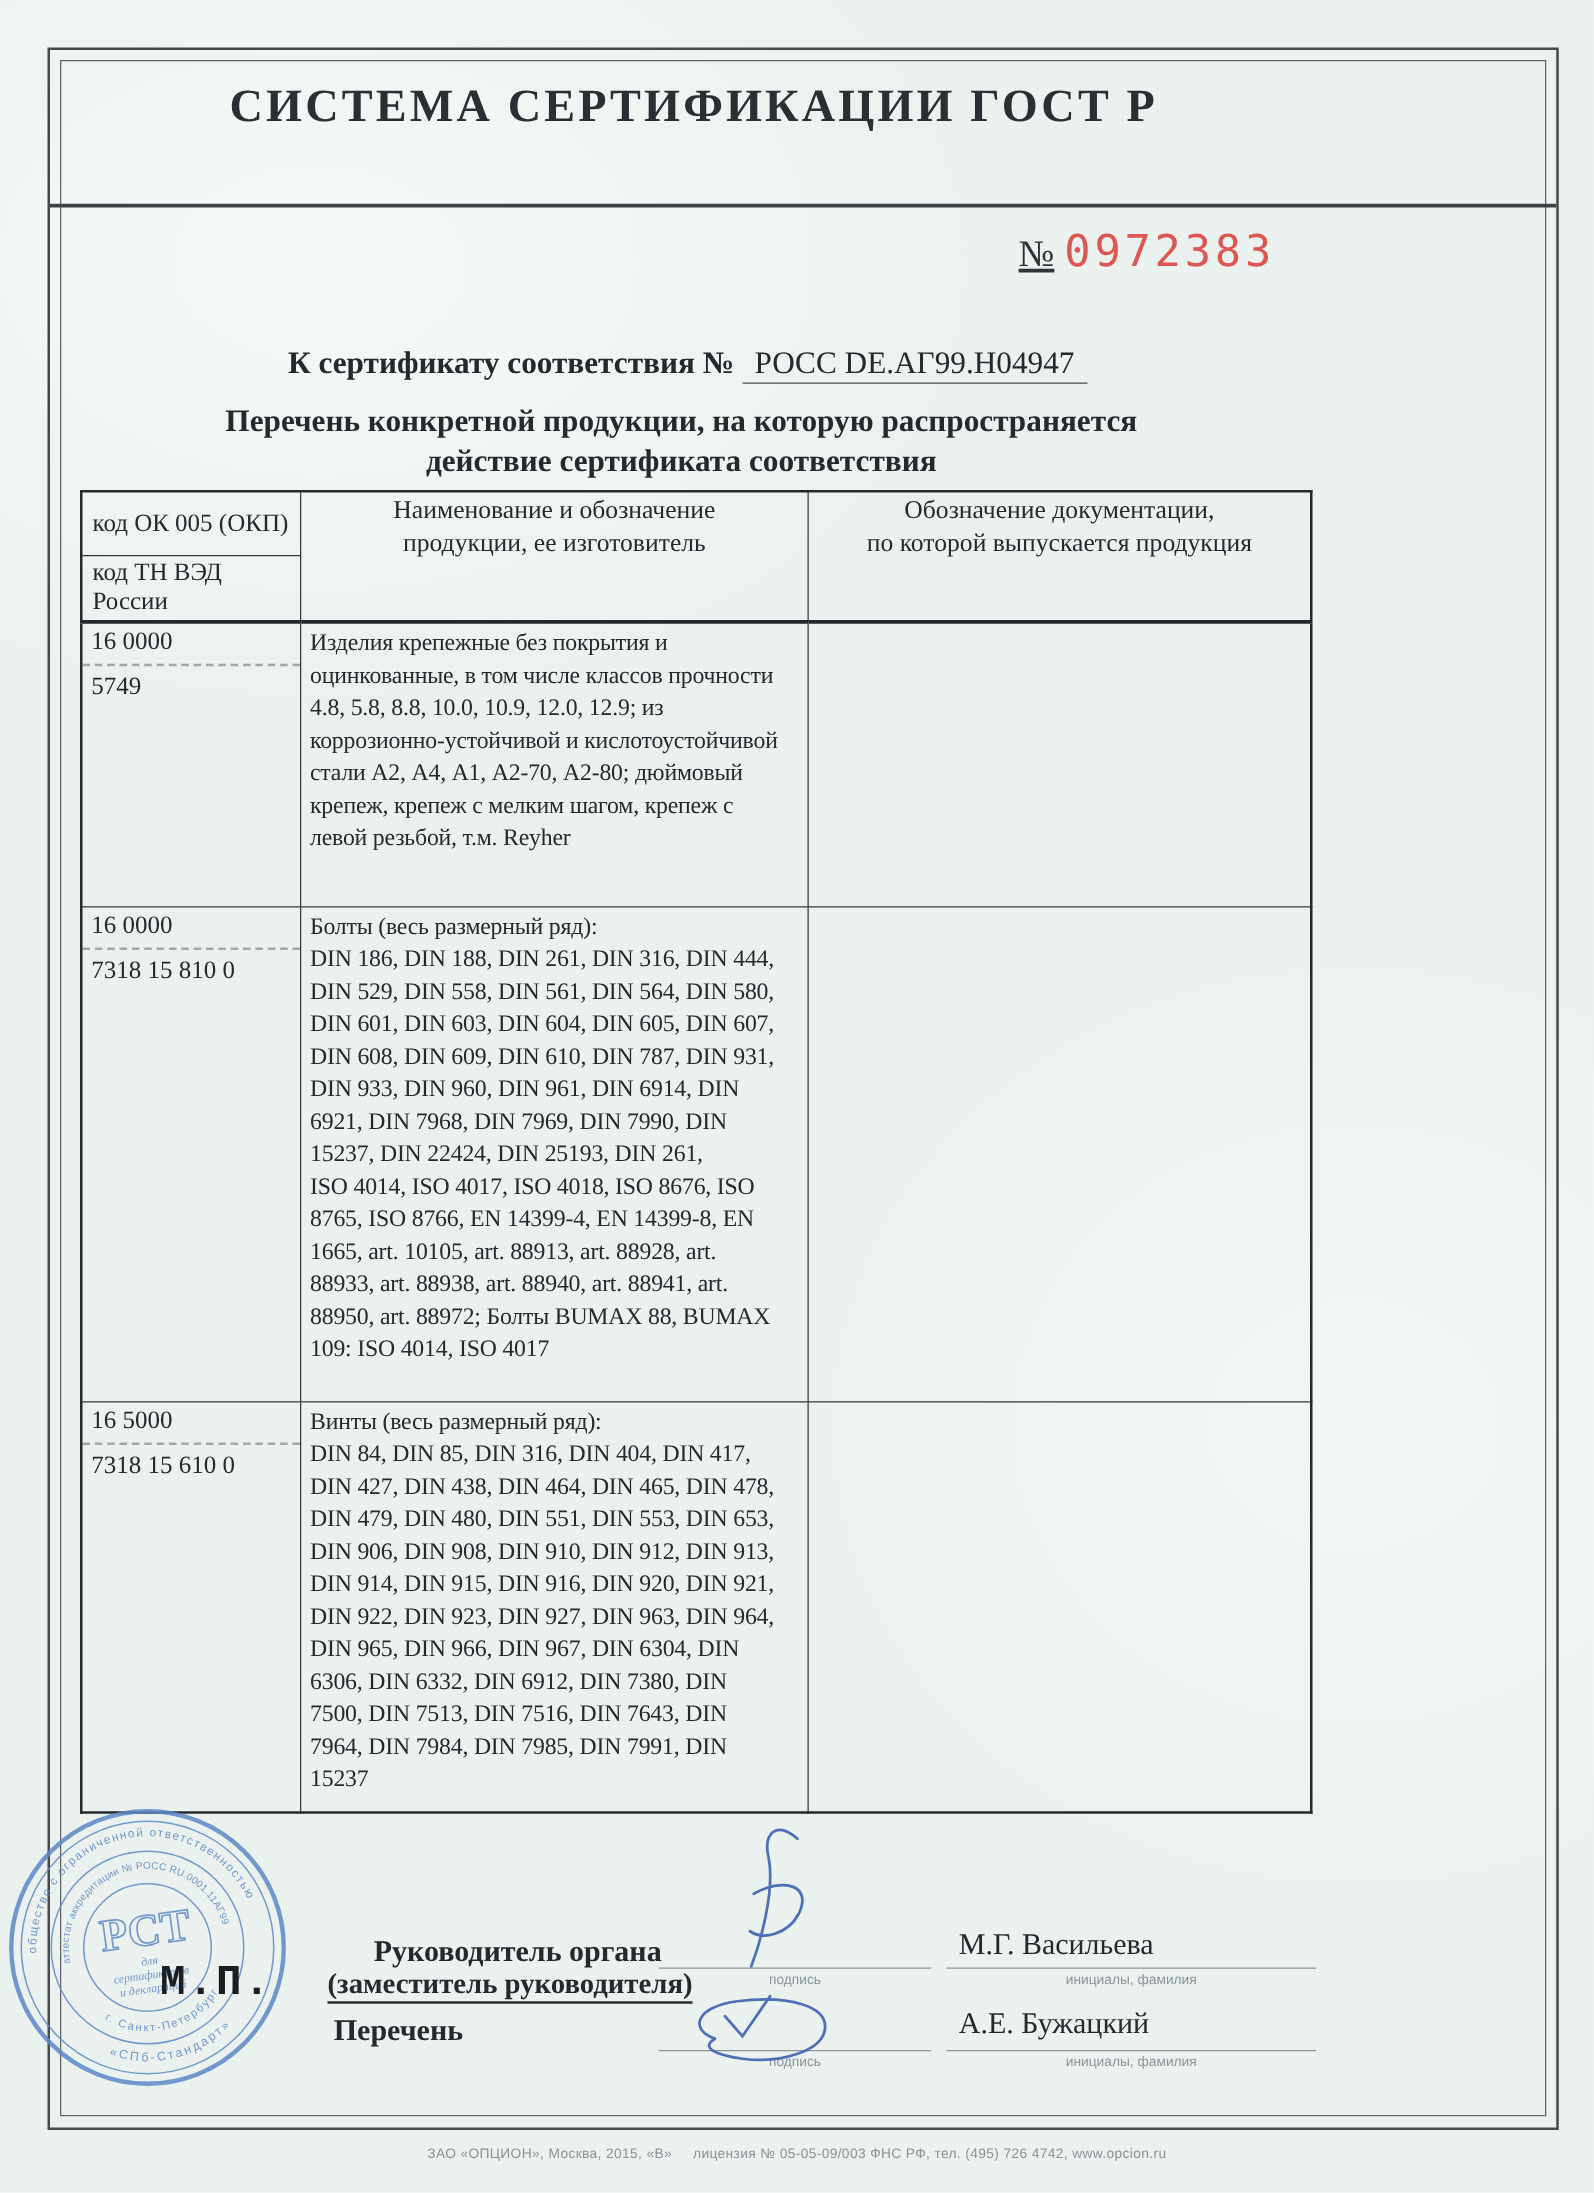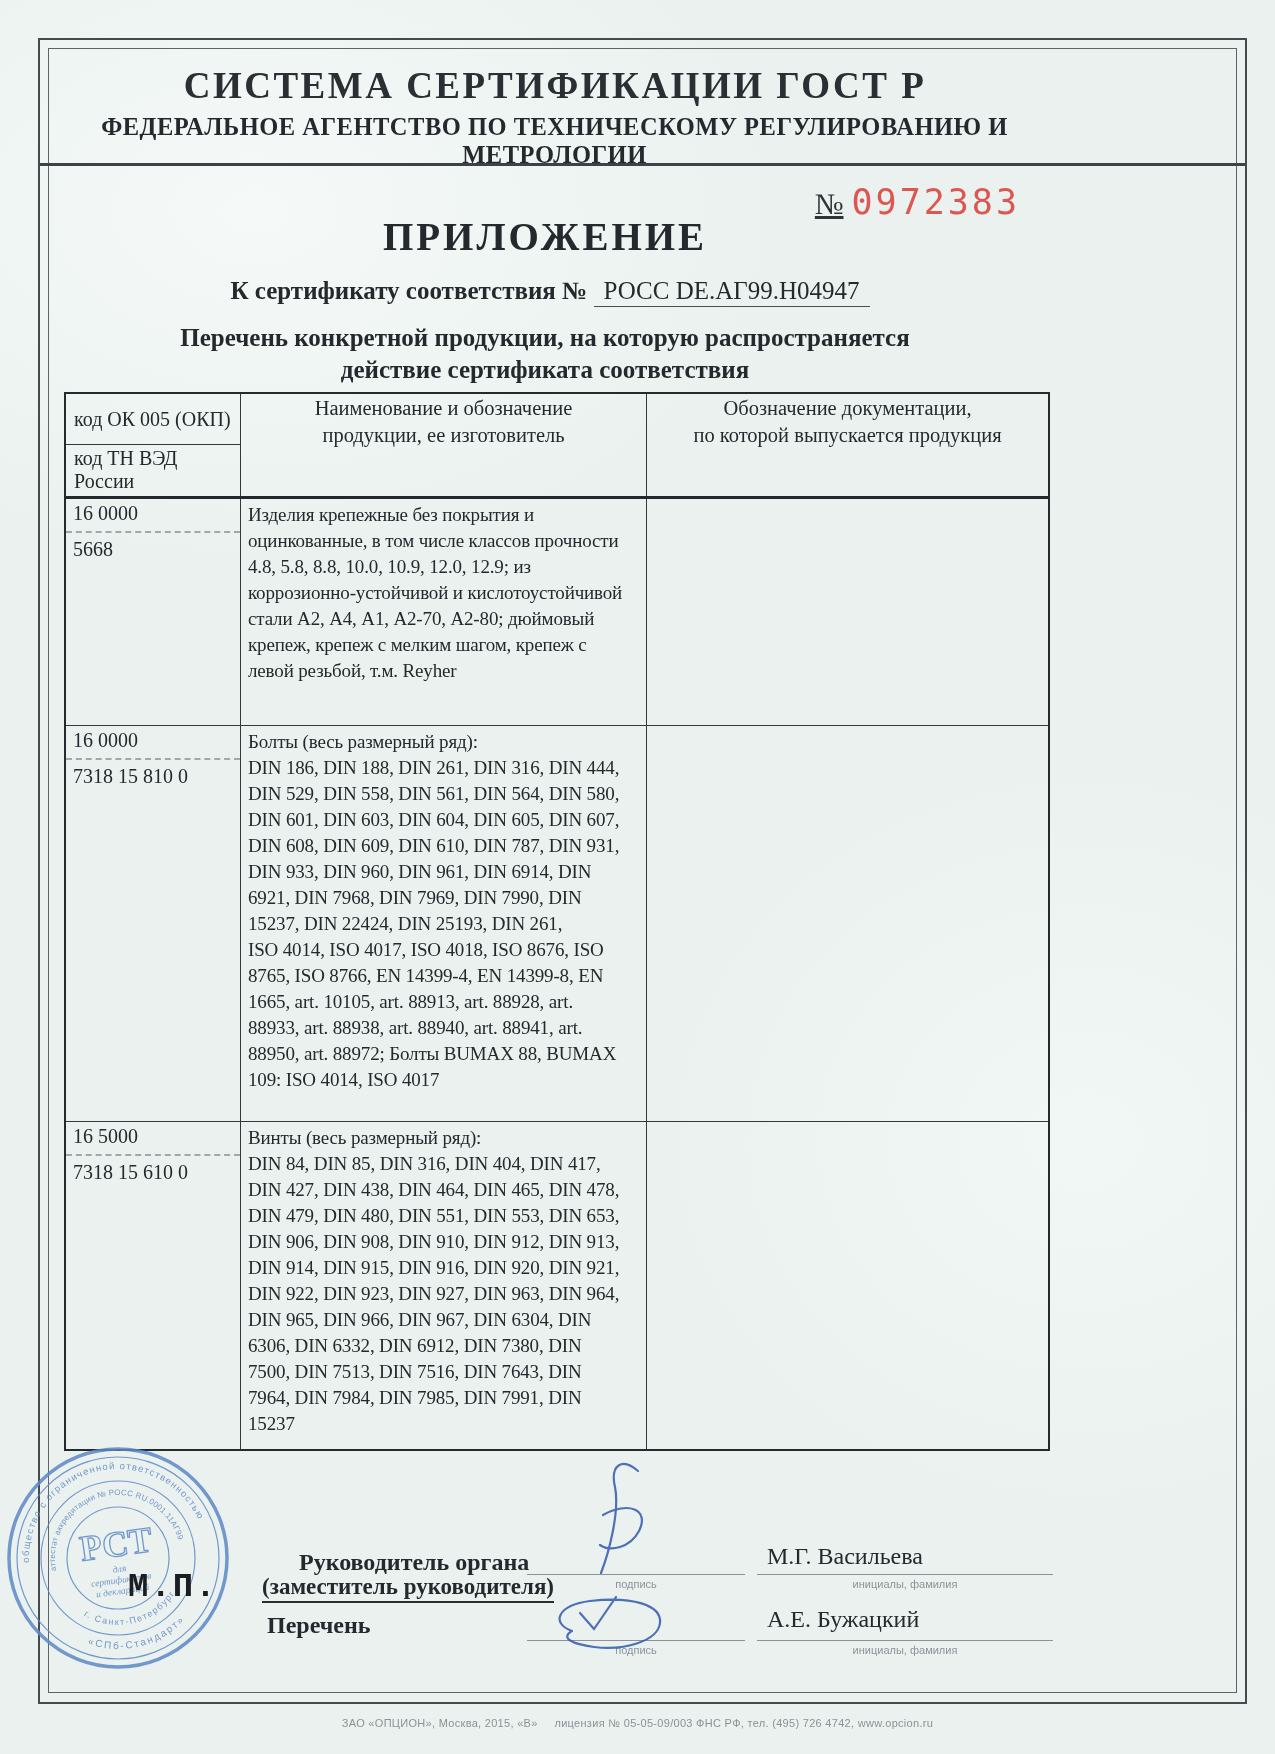--- a/index.html
+++ b/index.html
@@ -73,28 +73,26 @@
     font-family:"Liberation Sans",sans-serif;font-size:11px;color:#8b9297;letter-spacing:.3px;white-space:pre;}
 </style>
 </head>
 <body>
 
 <div class="page">
   <div class="frame-outer"></div>
   <div class="frame-inner"></div>
 
   <div class="sys-title">СИСТЕМА СЕРТИФИКАЦИИ ГОСТ Р</div>
-  <div class="agency">ФЕДЕРАЛЬНОЕ АГЕНТСТВО ПО ТЕХНИЧЕСКОМУ РЕГУЛИРОВАНИЮ И МЕТРОЛОГИИ</div>
   <div class="header-rule"></div>
 
   <div class="blank-no">
     <span class="pfx">№</span><span class="digits">0972383</span>
   </div>
 
-  <div class="apx-title">ПРИЛОЖЕНИЕ</div>
 
   <div class="cert-line">
     <span>К сертификату соответствия №</span>
     <span class="cert-num">РОСС DE.АГ99.Н04947</span>
   </div>
 
   <div class="scope1">Перечень конкретной продукции,  на которую распространяется</div>
   <div class="scope2">действие сертификата соответствия</div>
 
   <table class="prod">
@@ -105,21 +103,21 @@
         <div class="h1bot">код ТН ВЭД России</div>
       </td>
       <td class="c2 hcell">Наименование и обозначение
 продукции, ее изготовитель</td>
       <td class="c3 hcell">Обозначение документации,
 по которой выпускается продукция</td>
     </tr>
     <tr class="r1">
       <td class="c1 codecell">
         <div class="okp">16 0000</div>
-        <div class="tnved">5668</div>
+        <div class="tnved">5749</div>
       </td>
       <td class="c2 prodcell">Изделия крепежные без покрытия и
 оцинкованные, в том числе классов прочности
 4.8, 5.8, 8.8, 10.0, 10.9, 12.0, 12.9; из
 коррозионно-устойчивой и кислотоустойчивой
 стали А2, А4, А1, А2-70, А2-80; дюймовый
 крепеж, крепеж с мелким шагом, крепеж с
 левой резьбой, т.м. Reyher</td>
       <td class="c3 prodcell"></td>
     </tr>

